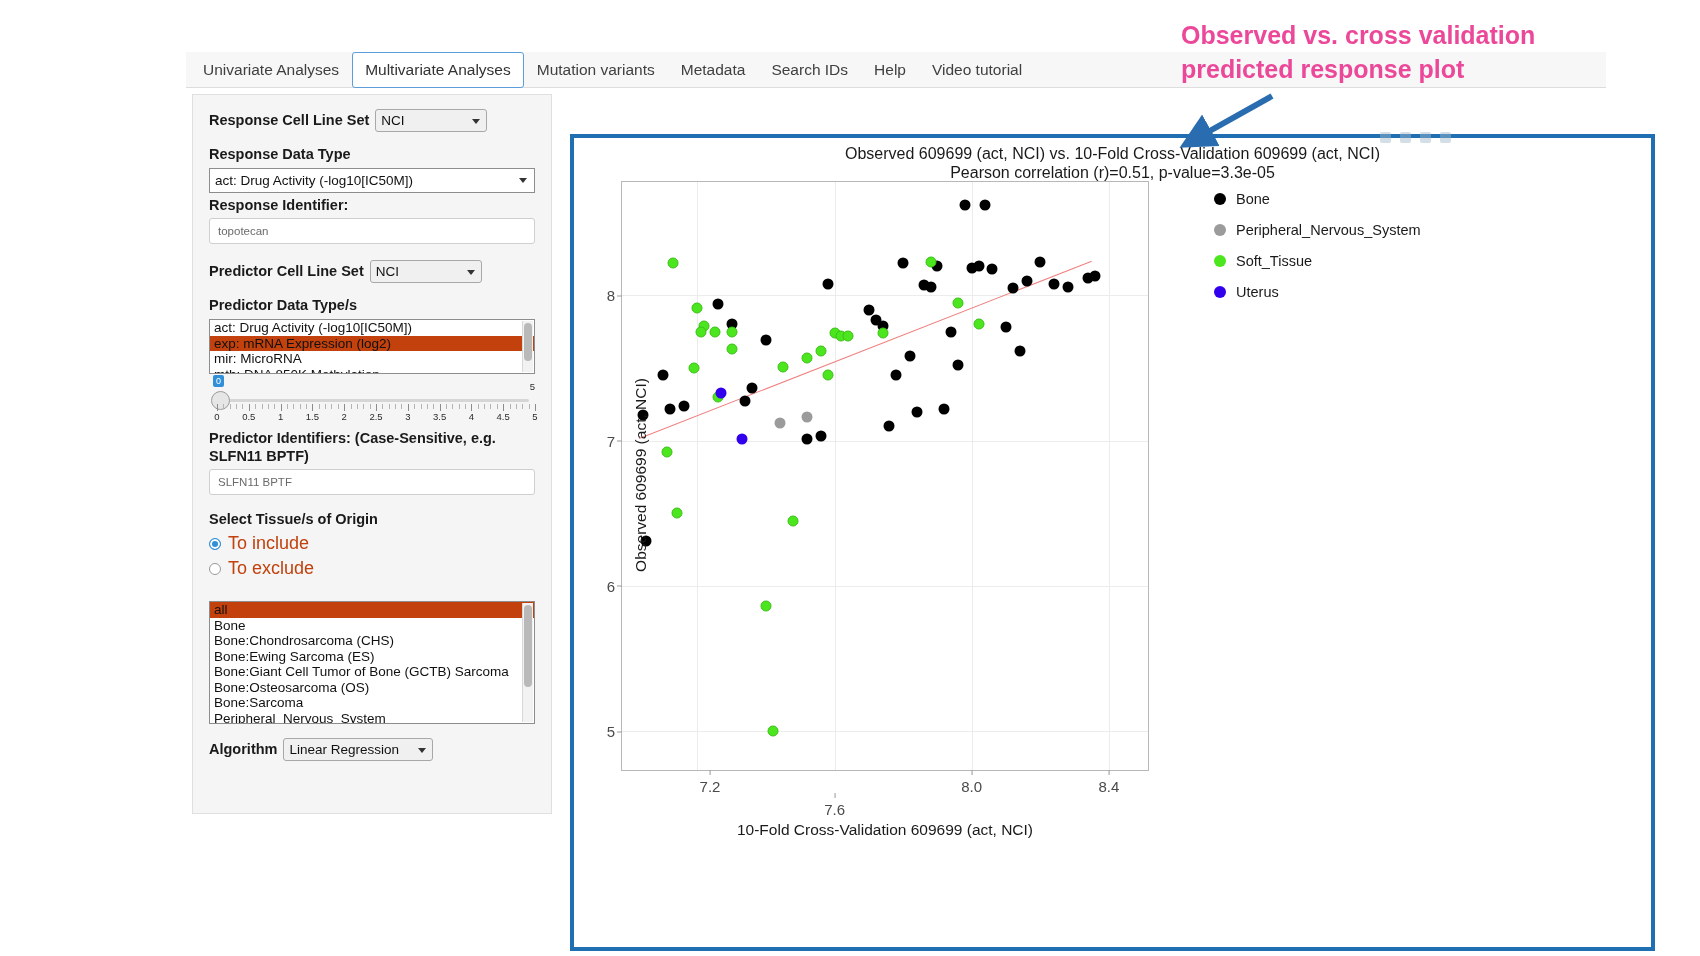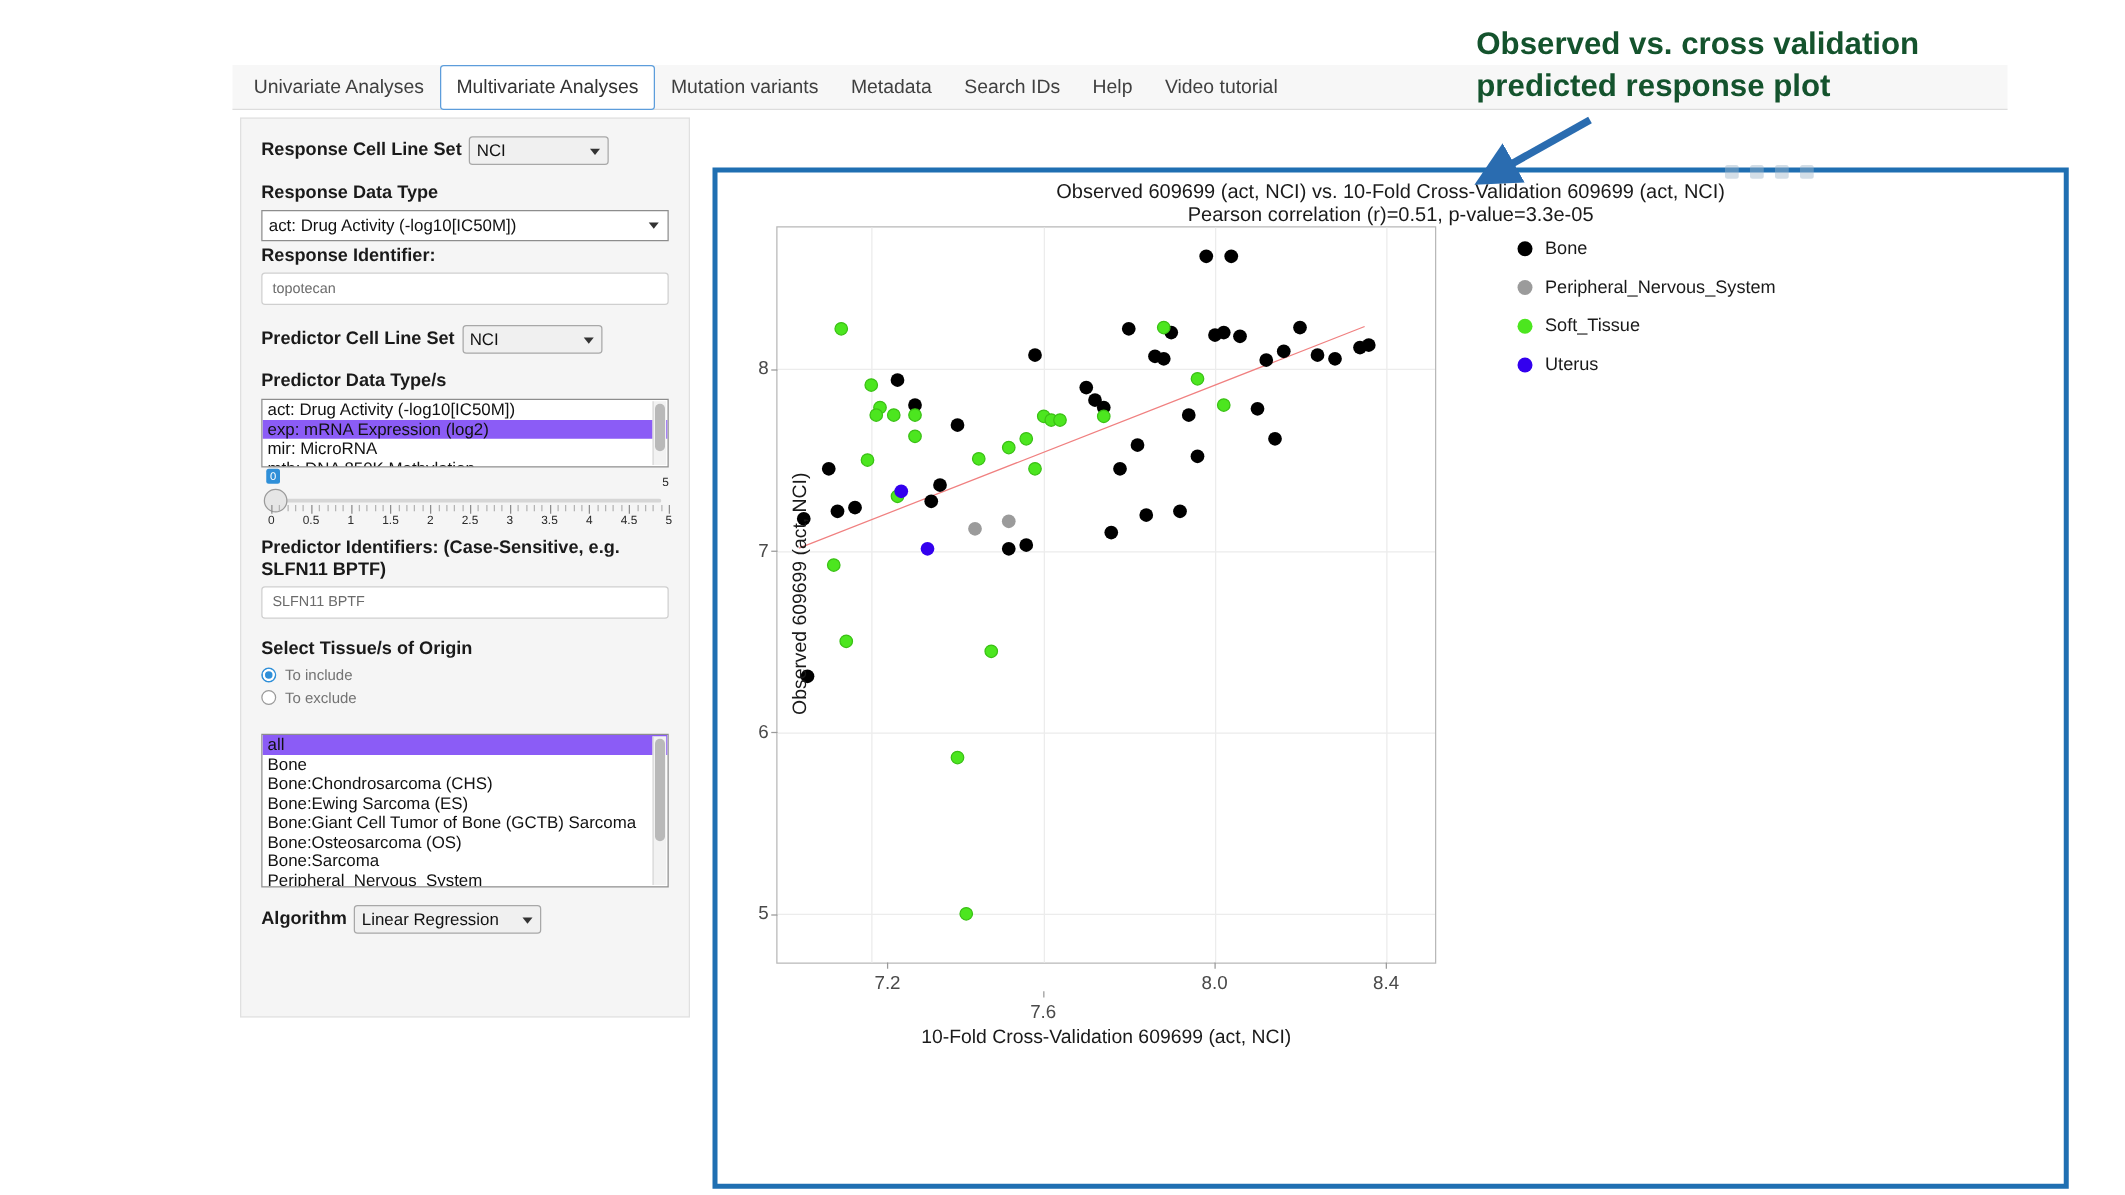--- a/index.html
+++ b/index.html
@@ -108,21 +108,21 @@
     position: relative;
   }
   .listbox.small { height: 55px; }
   .listbox.big { height: 123px; }
   .listbox ul { list-style: none; margin: 0; padding: 0; }
   .listbox li {
     font-size: 13.5px; color: #111;
     line-height: 15.5px; padding: 0 4px;
     white-space: nowrap; cursor: pointer;
   }
-  .listbox li.sel-row { background: #8b5cf6; }
+  .listbox li.sel-row { background: #c2410c; }
   .lb-scroll {
     position: absolute; right: 1px; top: 1px;
     width: 11px; bottom: 1px; background: #f2f2f2;
     border-left: 1px solid #d8d8d8;
   }
   .lb-thumb {
     position: absolute; left: 1px; right: 1px; top: 2px;
     height: 38px; background: #b9b9b9; border-radius: 5px;
   }
   .lb-thumb.tall { height: 82px; }
@@ -161,21 +161,21 @@
     position: absolute; right: 0; top: 3px; font-size: 9.5px; color: #2b2b2b;
   }
 
   .radio-row { display: flex; align-items: center; gap: 7px; margin: 4px 0; }
   .radio {
     width: 12px; height: 12px; border-radius: 50%;
     border: 1px solid #9a9a9a; background: #fff;
     position: relative; flex: 0 0 auto; cursor: pointer;
   }
   .radio.on { background: #2f8fd8; border-color: #2f8fd8; box-shadow: inset 0 0 0 2px #fff; }
-  .radio-label { font-size: 12px; color: #737373; }
+  .radio-label { font-size: 18px; color: #c2410c; }
   .spacer-md { height: 18px; }
 
   
   .sub-tabs {
     position: absolute; left: 572px; top: 96px;
     display: flex; align-items: center; gap: 0px;
   }
   .sub-tab {
     font-size: 15.5px; color: #2f7fc1;
     padding: 4px 14px; cursor: pointer;
@@ -271,21 +271,21 @@
   }
   .ghost-toolbar span {
     display: block; width: 11px; height: 11px;
     border-radius: 2px; background: #9fb8cc;
   }
 
   
   .annotation {
     position: absolute; left: 1181px; top: 18px;
     width: 420px;
-    font-size: 25px; font-weight: bold; color: #14532d;
+    font-size: 25px; font-weight: bold; color: #ec4899;
     line-height: 1.36;
   }
   .arrow-svg { position: absolute; left: 1160px; top: 88px; }
 </style>
 </head>
 <body>
 
 <div id="root">
 
   <div class="navbar">

